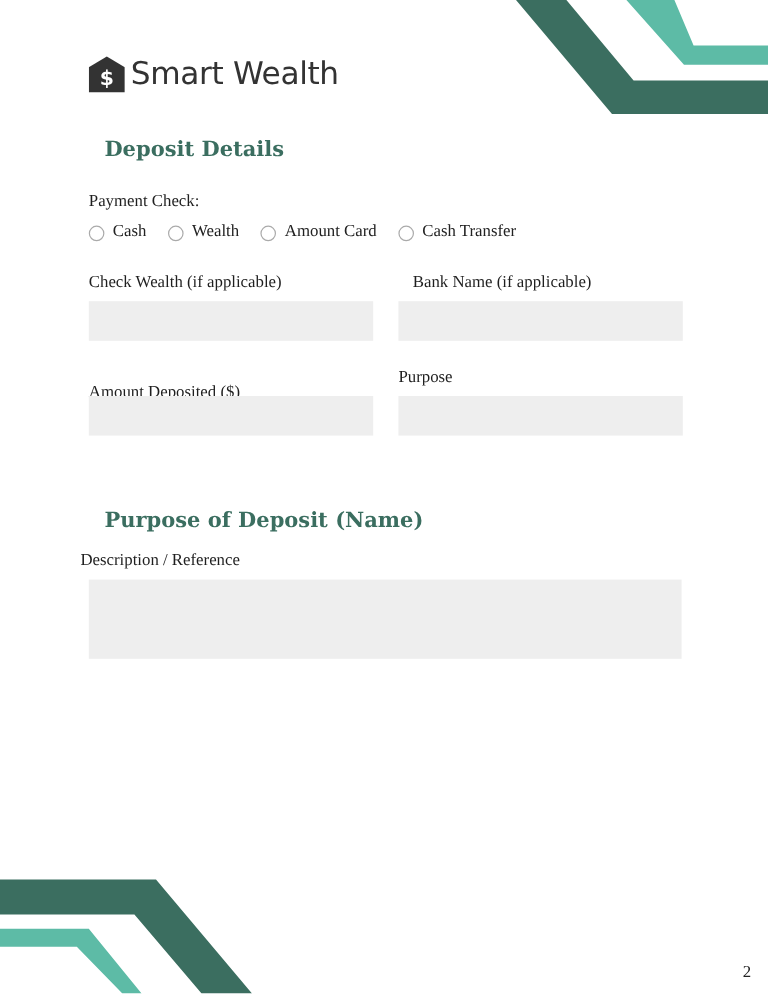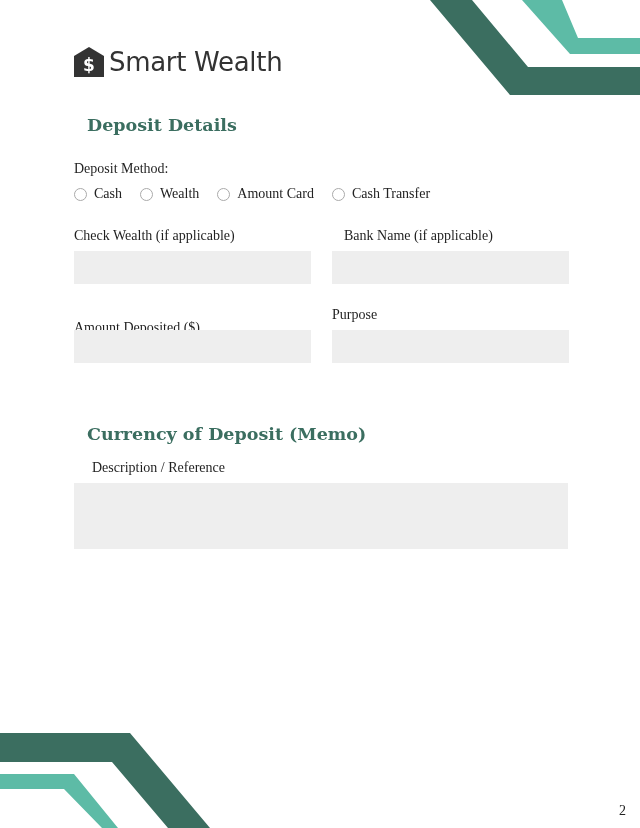--- a/index.html
+++ b/index.html
@@ -33,21 +33,21 @@
 <div class="logo">
   <svg class="logo-icon" viewBox="0 0 30 31">
     <polygon points="15,1 30,10 30,31 0,31 0,10" fill="#333"></polygon>
     <text x="15" y="25" text-anchor="middle" font-family="DejaVu Sans, sans-serif" font-weight="bold" font-size="17" fill="#fff">$</text>
   </svg>
   <span class="logo-text">Smart Wealth</span>
 </div>
 
 <div class="h2" style="top:115px;">Deposit Details</div>
 
-<div class="label" style="left:74px;top:161px;">Deposit Method:</div>
+<div class="label" style="left:74px;top:161px;">Payment Check:</div>
 
 <div class="radio-row">
   <div class="radio">
     <span class="radio-circle"></span>
     <span>Cash</span>
   </div>
   <div class="radio">
     <span class="radio-circle"></span>
     <span>Wealth</span>
   </div>
@@ -66,18 +66,18 @@
 
 <div class="label" style="left:332px;top:228px;margin-left:12px;">Bank Name (if applicable)</div>
 <input class="field" style="left: 332px; top: 251px; width: 233px; height: 31px;" value="">
 
 <div class="label" style="left:74px;top:320px;">Amount Deposited ($)</div>
 <input class="field" style="left: 74px; top: 330px; width: 233px; height: 31px;" value="">
 
 <div class="label" style="left:332px;top:307px;">Purpose</div>
 <input class="field" style="left: 332px; top: 330px; width: 233px; height: 31px;" value="">
 
-<div class="h2" style="top:424px;">Currency of Deposit (Memo)</div>
+<div class="h2" style="top:424px;">Purpose of Deposit (Name)</div>
 
-<div class="label" style="left:92px;top:460px;">Description / Reference</div>
+<div class="label" style="left:67px;top:460px;">Description / Reference</div>
 <textarea class="field" style="left: 74px; top: 483px; width: 490px; height: 62px; resize: none;"></textarea>
 
 <div class="pagenum">2</div>
 
 </body></html>

